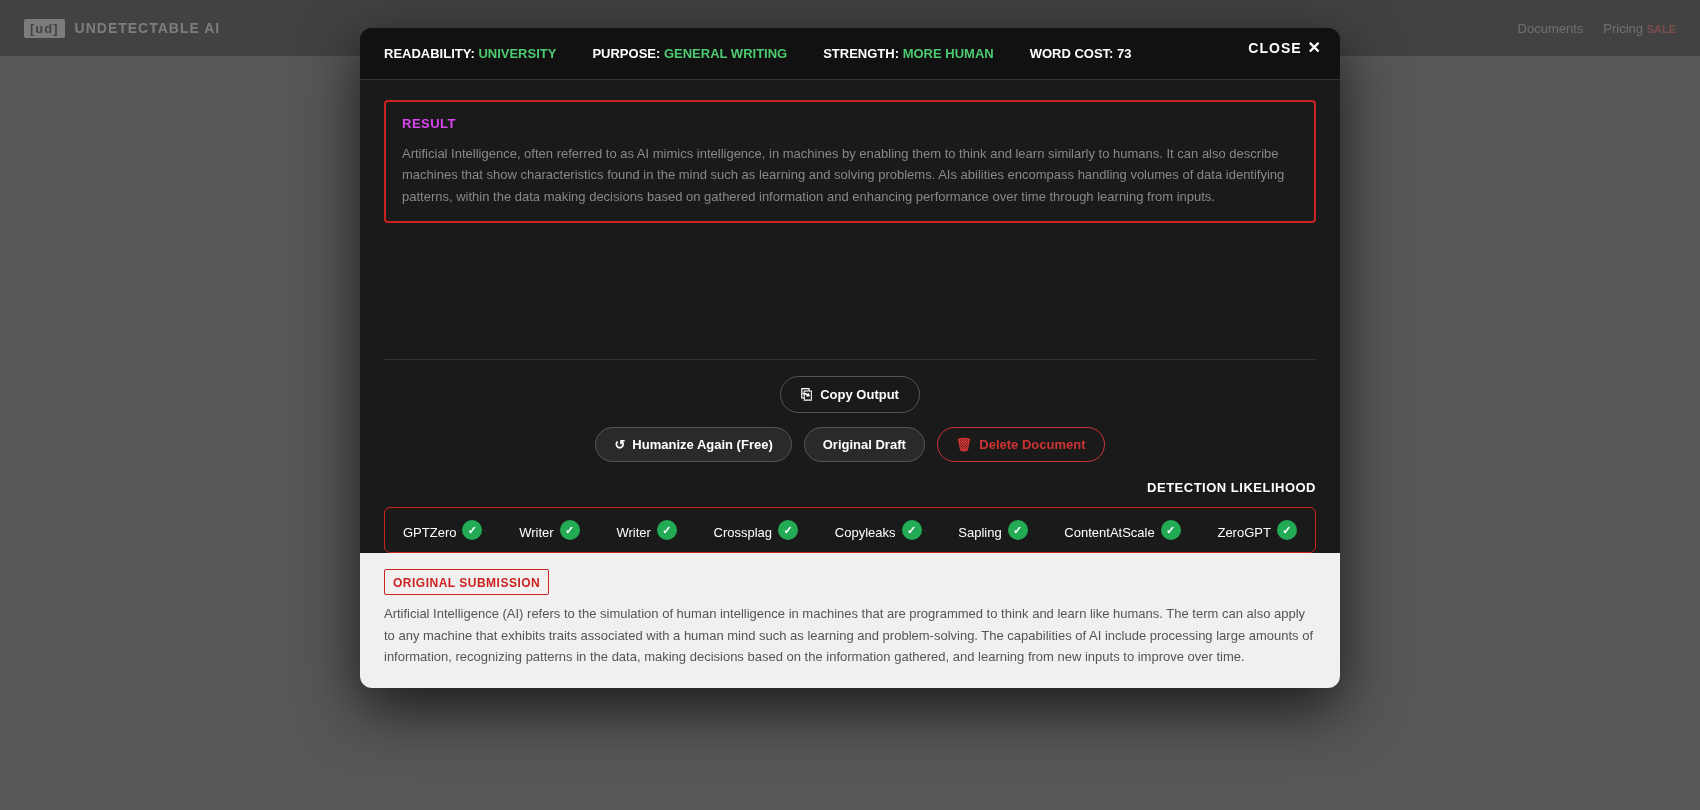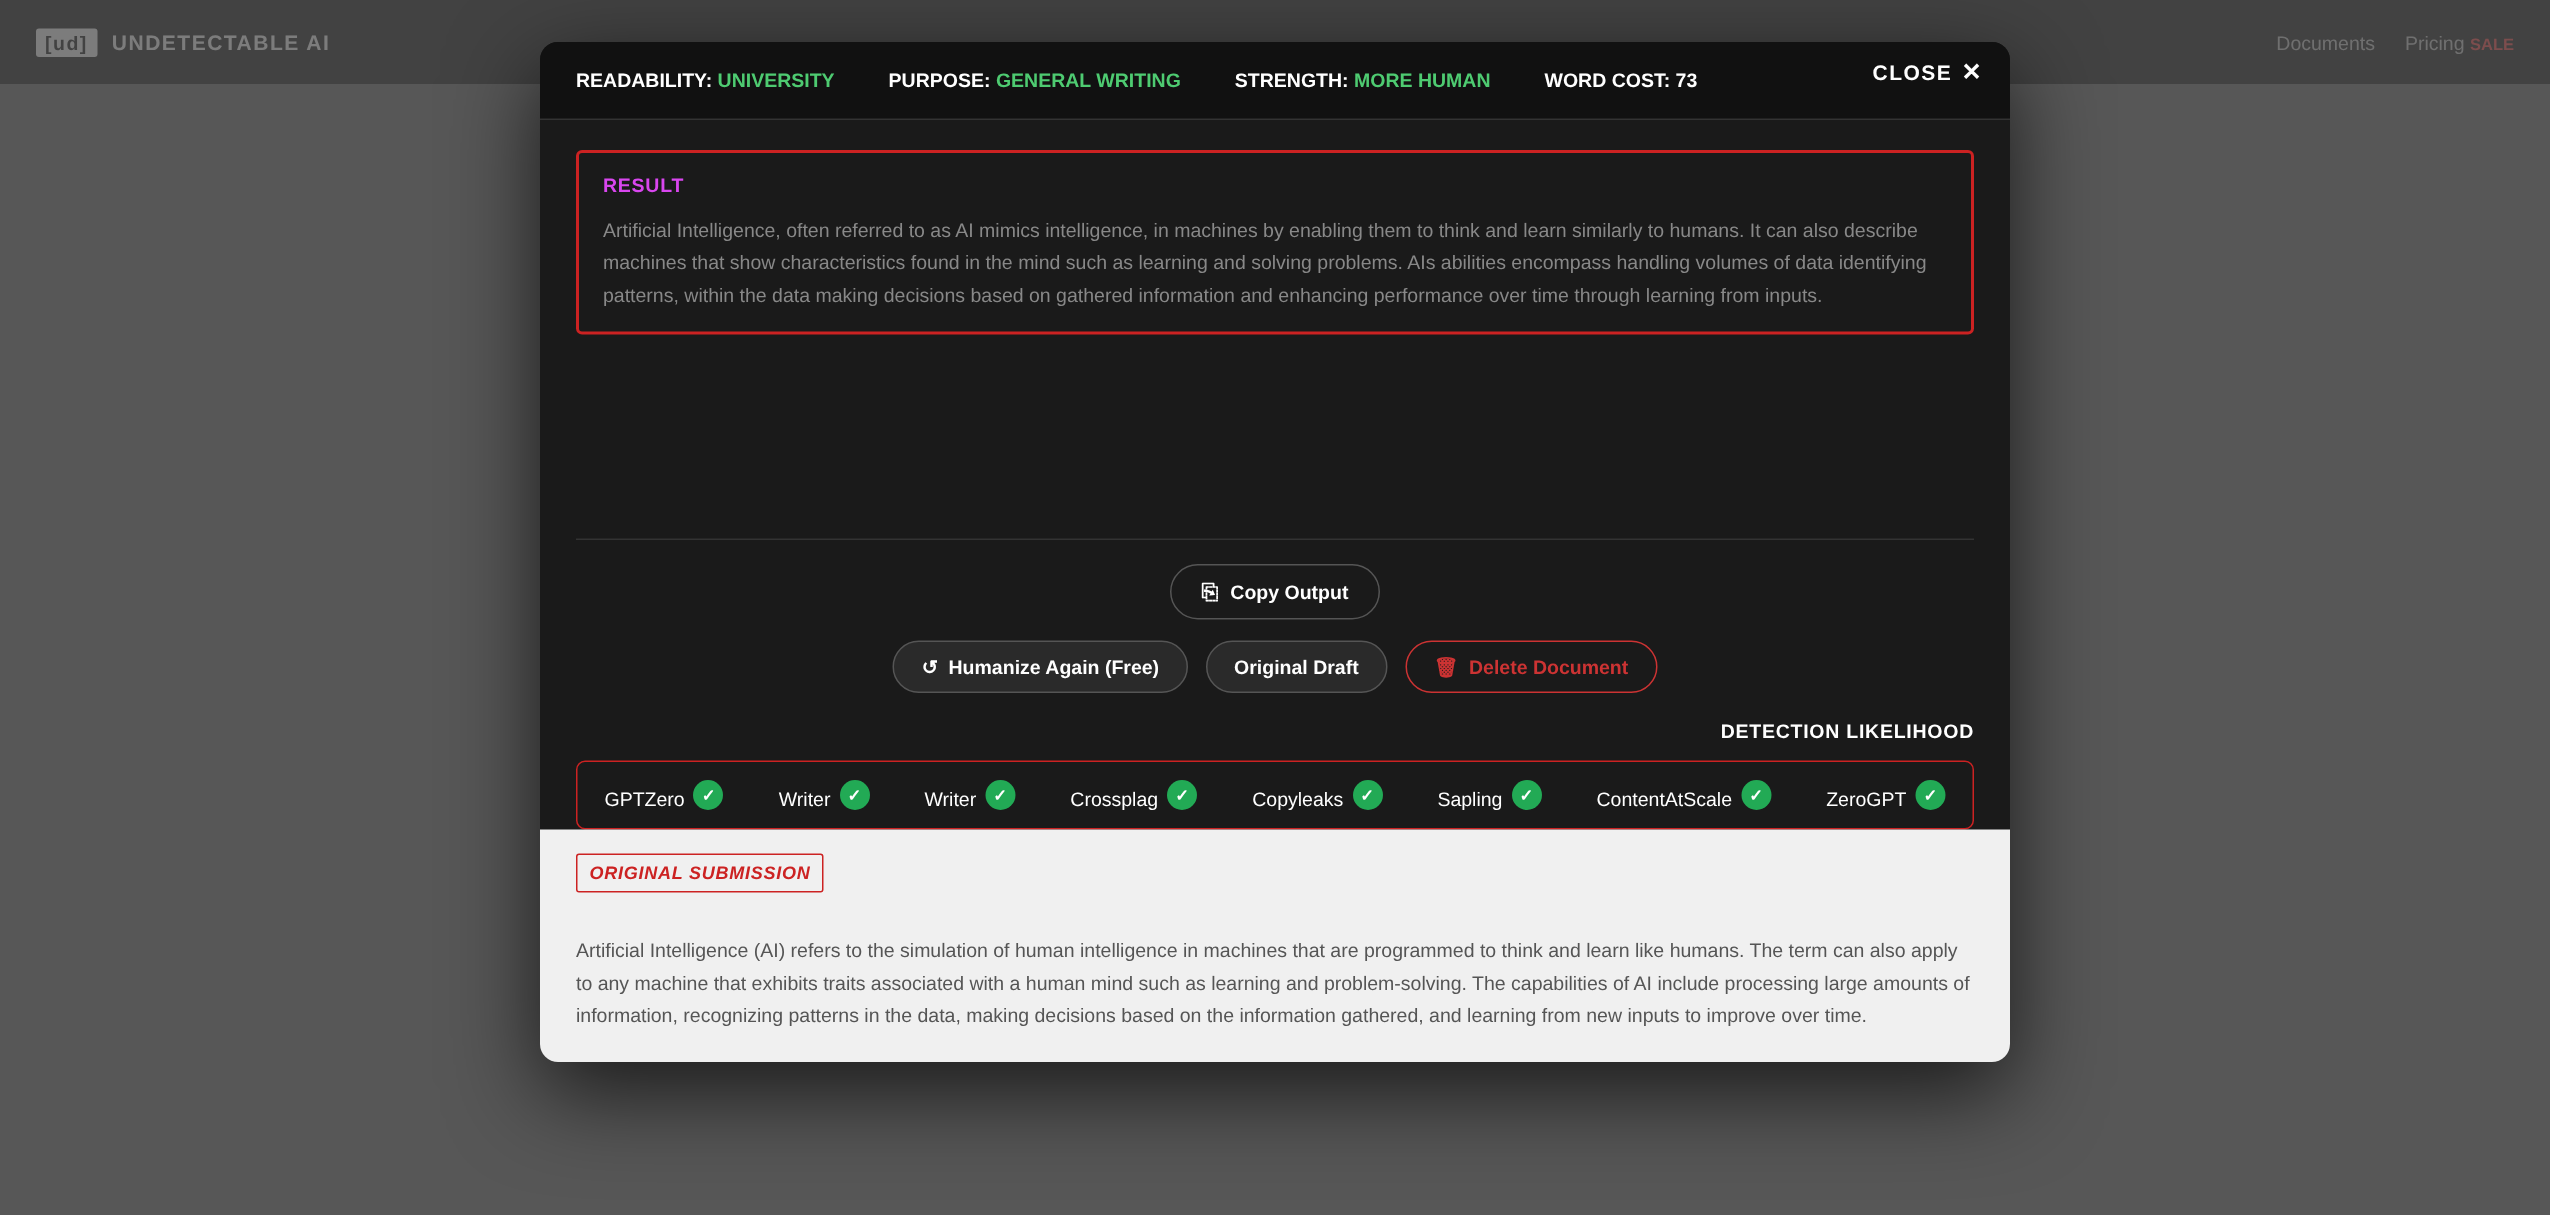--- a/index.html
+++ b/index.html
@@ -285,22 +285,21 @@
     
     .original-section {
       background: #f0f0f0;
       padding: 16px 24px 20px;
     }
     .original-label-box {
       display: inline-block;
       border: 1.5px solid #cc2222;
       border-radius: 2px;
       padding: 3px 8px;
-      margin-bottom: 28px;
-      font-style: italic;
+      margin-bottom: 8px;
     }
     .original-label-text {
       color: #cc2222;
       font-size: 12px;
       font-weight: 700;
       letter-spacing: 0.5px;
     }
     .original-text {
       color: #555;
       font-size: 13px;

